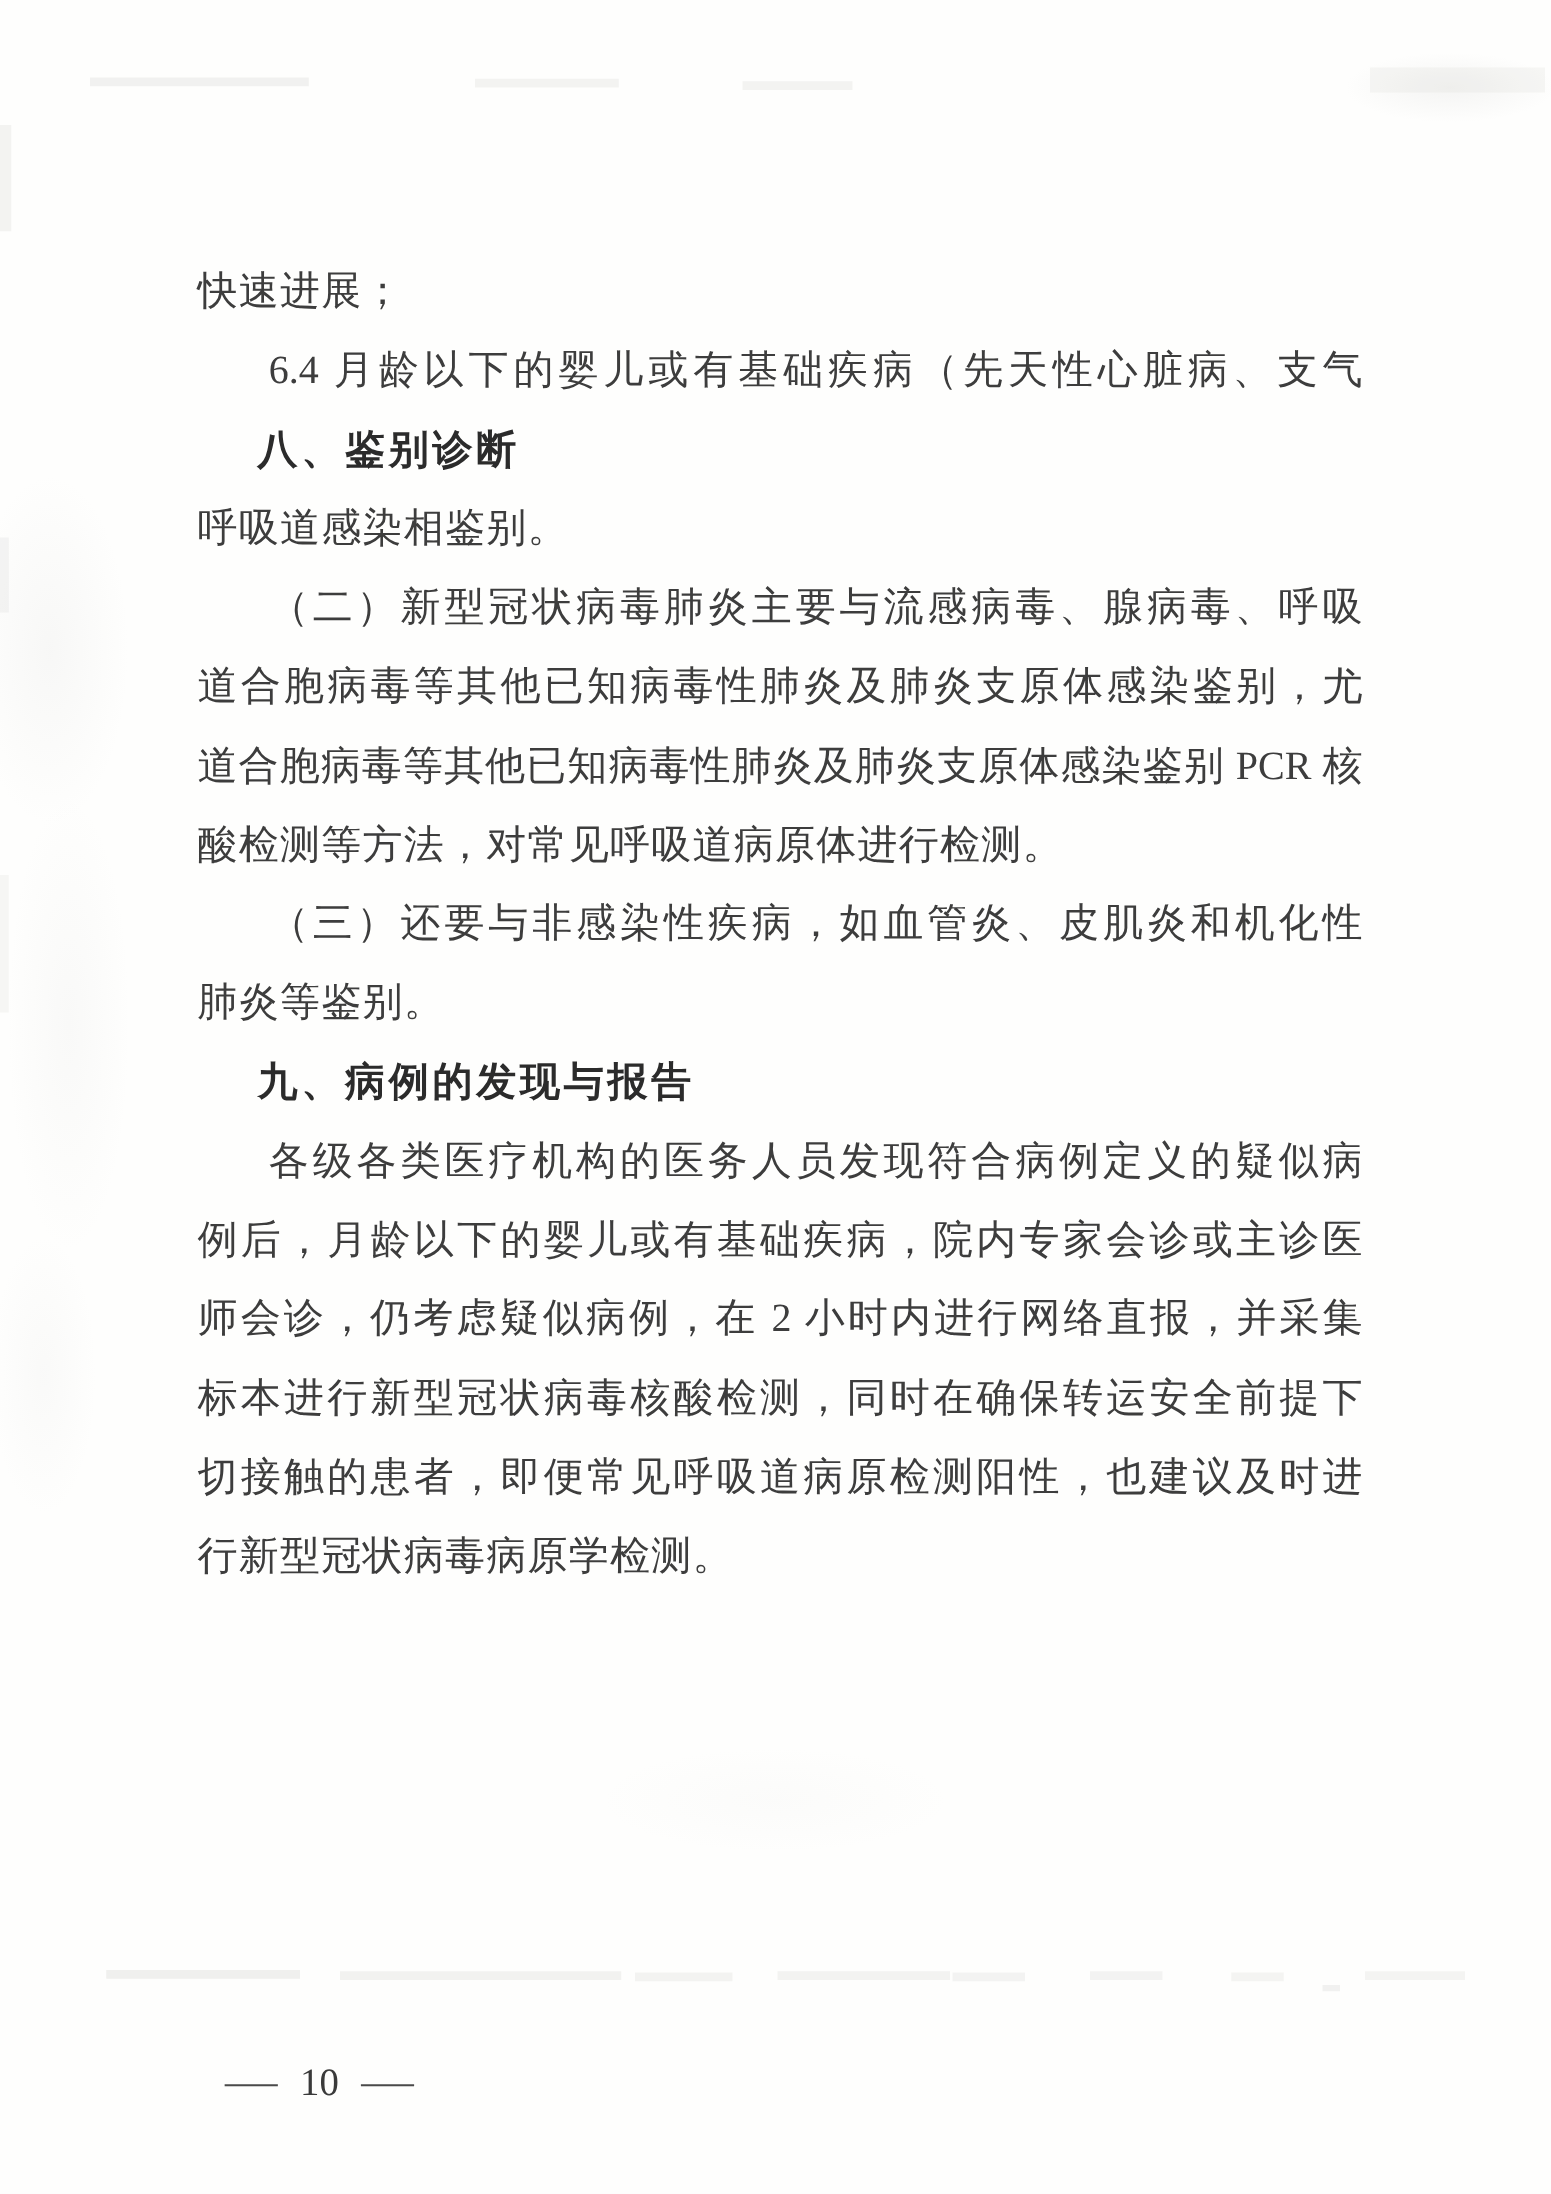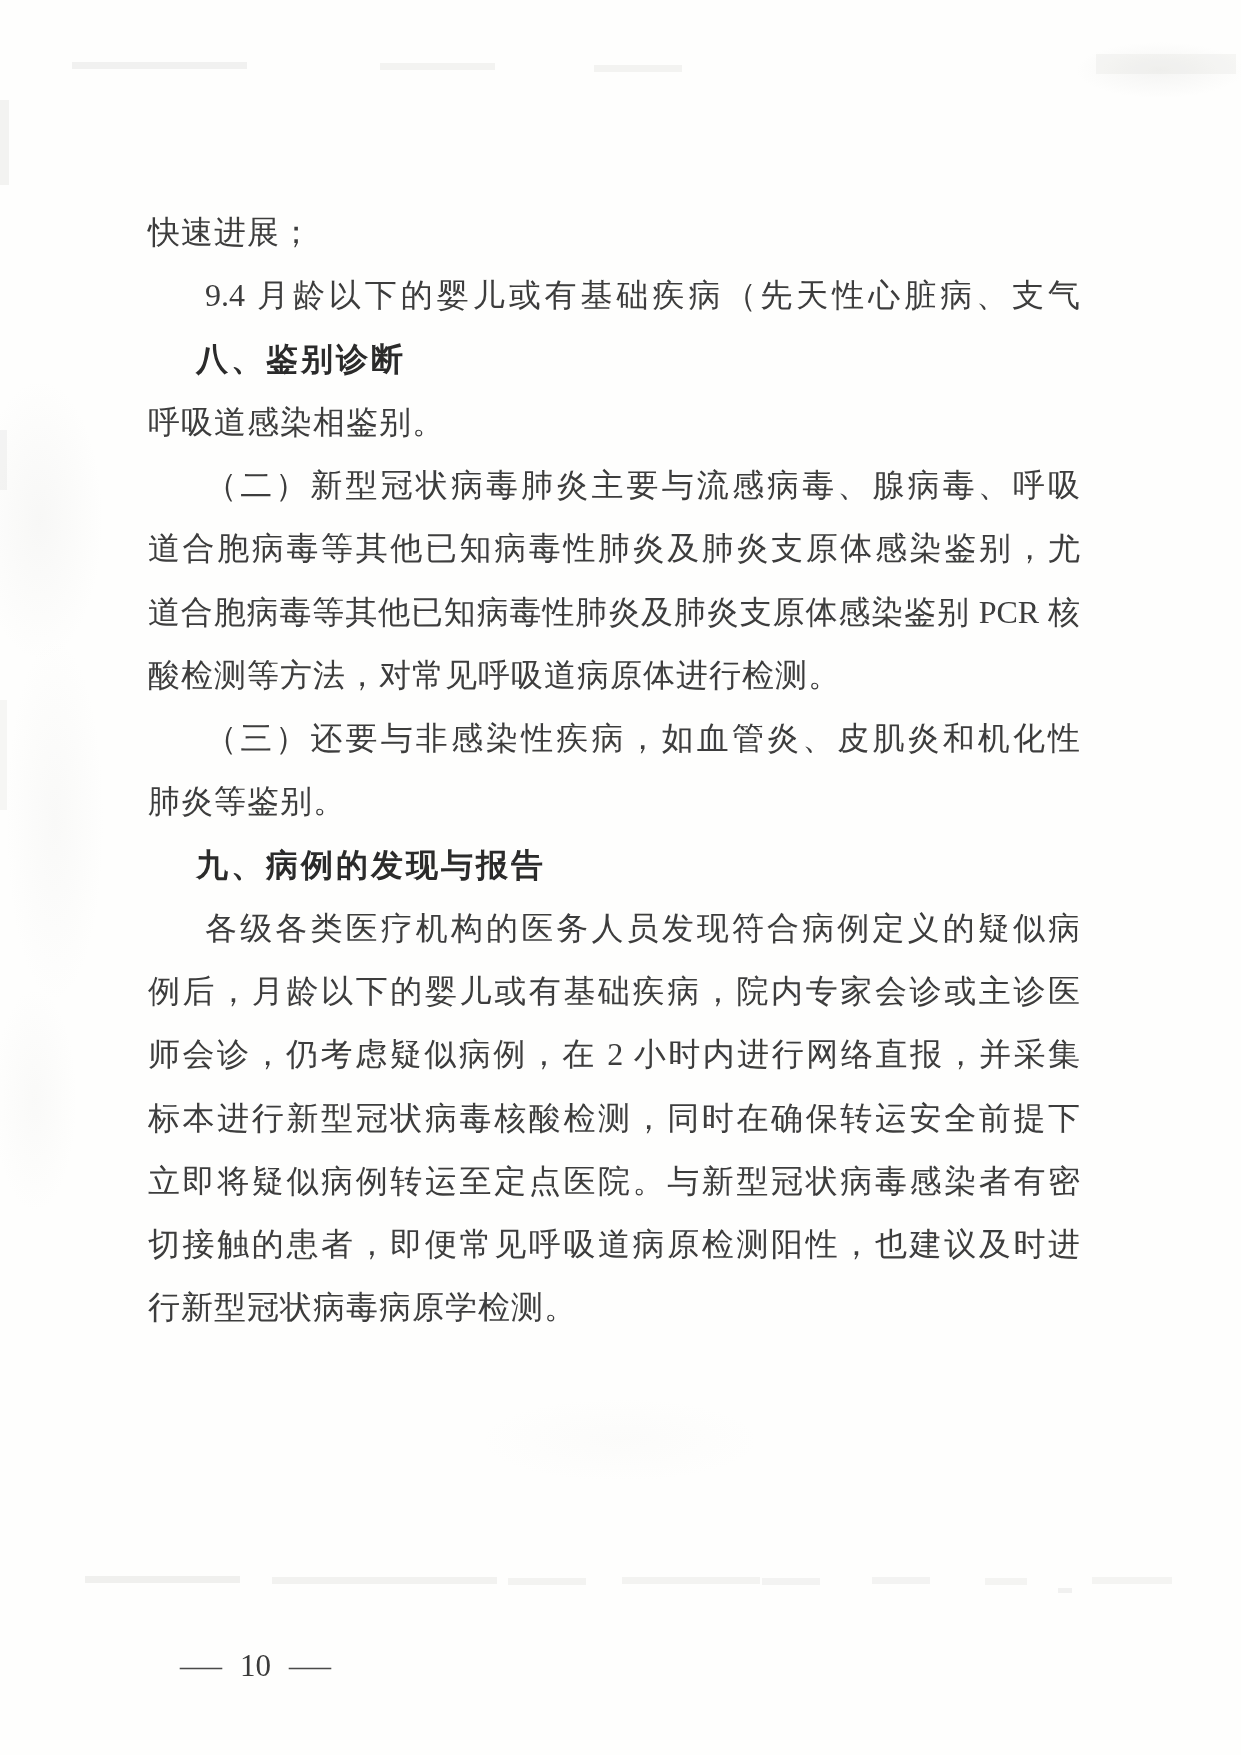--- a/index.html
+++ b/index.html
@@ -25,21 +25,21 @@
       radial-gradient(ellipse 120px 40px at 1160px 70px, rgba(185,185,183,0.14), transparent 70%),
       radial-gradient(ellipse 200px 60px at 620px 1440px, rgba(200,200,198,0.05), transparent 70%);
   }
   .artifact {
     position: absolute;
     background: #d9d9d6;
     pointer-events: none;
   }
   .text-block {
     position: absolute;
-    left: 148px;
+    left: 158px;
     top: 206px;
     width: 932px;
   }
   .line {
     height: 63.25px;
     line-height: 52px;
     font-size: 32px;
     color: #3d3d3d;
     letter-spacing: 1px;
     white-space: nowrap;
@@ -94,41 +94,40 @@
   <div class="artifact" style="left:762px; top:1578px;width:58px;  height:7px; opacity:.28;"></div>
   <div class="artifact" style="left:872px; top:1577px;width:58px;  height:7px; opacity:.28;"></div>
   <div class="artifact" style="left:985px; top:1578px;width:42px;  height:7px; opacity:.26;"></div>
   <div class="artifact" style="left:1092px;top:1577px;width:80px;  height:7px; opacity:.26;"></div>
   <div class="artifact" style="left:1058px;top:1588px;width:14px;  height:5px; opacity:.35;"></div>
 
   <main class="text-block">
 
     <div class="line end">快速进展；</div>
 
-    <div class="line full indent">9.4 月龄以下的婴儿或有基础疾病（先天性心脏病、支气</div>
+    <div class="line full indent">6.4 月龄以下的婴儿或有基础疾病（先天性心脏病、支气</div>
 
     <div class="line heading">八、鉴别诊断</div>
 
     <div class="line end">呼吸道感染相鉴别。</div>
 
     <div class="line full indent">（二）新型冠状病毒肺炎主要与流感病毒、腺病毒、呼吸</div>
     <div class="line full">道合胞病毒等其他已知病毒性肺炎及肺炎支原体感染鉴别，尤</div>
     <div class="line full">道合胞病毒等其他已知病毒性肺炎及肺炎支原体感染鉴别 PCR 核</div>
     <div class="line end">酸检测等方法，对常见呼吸道病原体进行检测。</div>
 
     <div class="line full indent">（三）还要与非感染性疾病，如血管炎、皮肌炎和机化性</div>
     <div class="line end">肺炎等鉴别。</div>
 
     <div class="line heading">九、病例的发现与报告</div>
 
     <div class="line full indent">各级各类医疗机构的医务人员发现符合病例定义的疑似病</div>
     <div class="line full">例后，月龄以下的婴儿或有基础疾病，院内专家会诊或主诊医</div>
     <div class="line full">师会诊，仍考虑疑似病例，在 2 小时内进行网络直报，并采集</div>
     <div class="line full">标本进行新型冠状病毒核酸检测，同时在确保转运安全前提下</div>
-    <div class="line full">立即将疑似病例转运至定点医院。与新型冠状病毒感染者有密</div>
     <div class="line full">切接触的患者，即便常见呼吸道病原检测阳性，也建议及时进</div>
     <div class="line end">行新型冠状病毒病原学检测。</div>
   </main>
 
   <footer class="footer">
     <span class="dash">—</span>
     <span class="num">10</span>
     <span class="dash">—</span>
   </footer>
 

